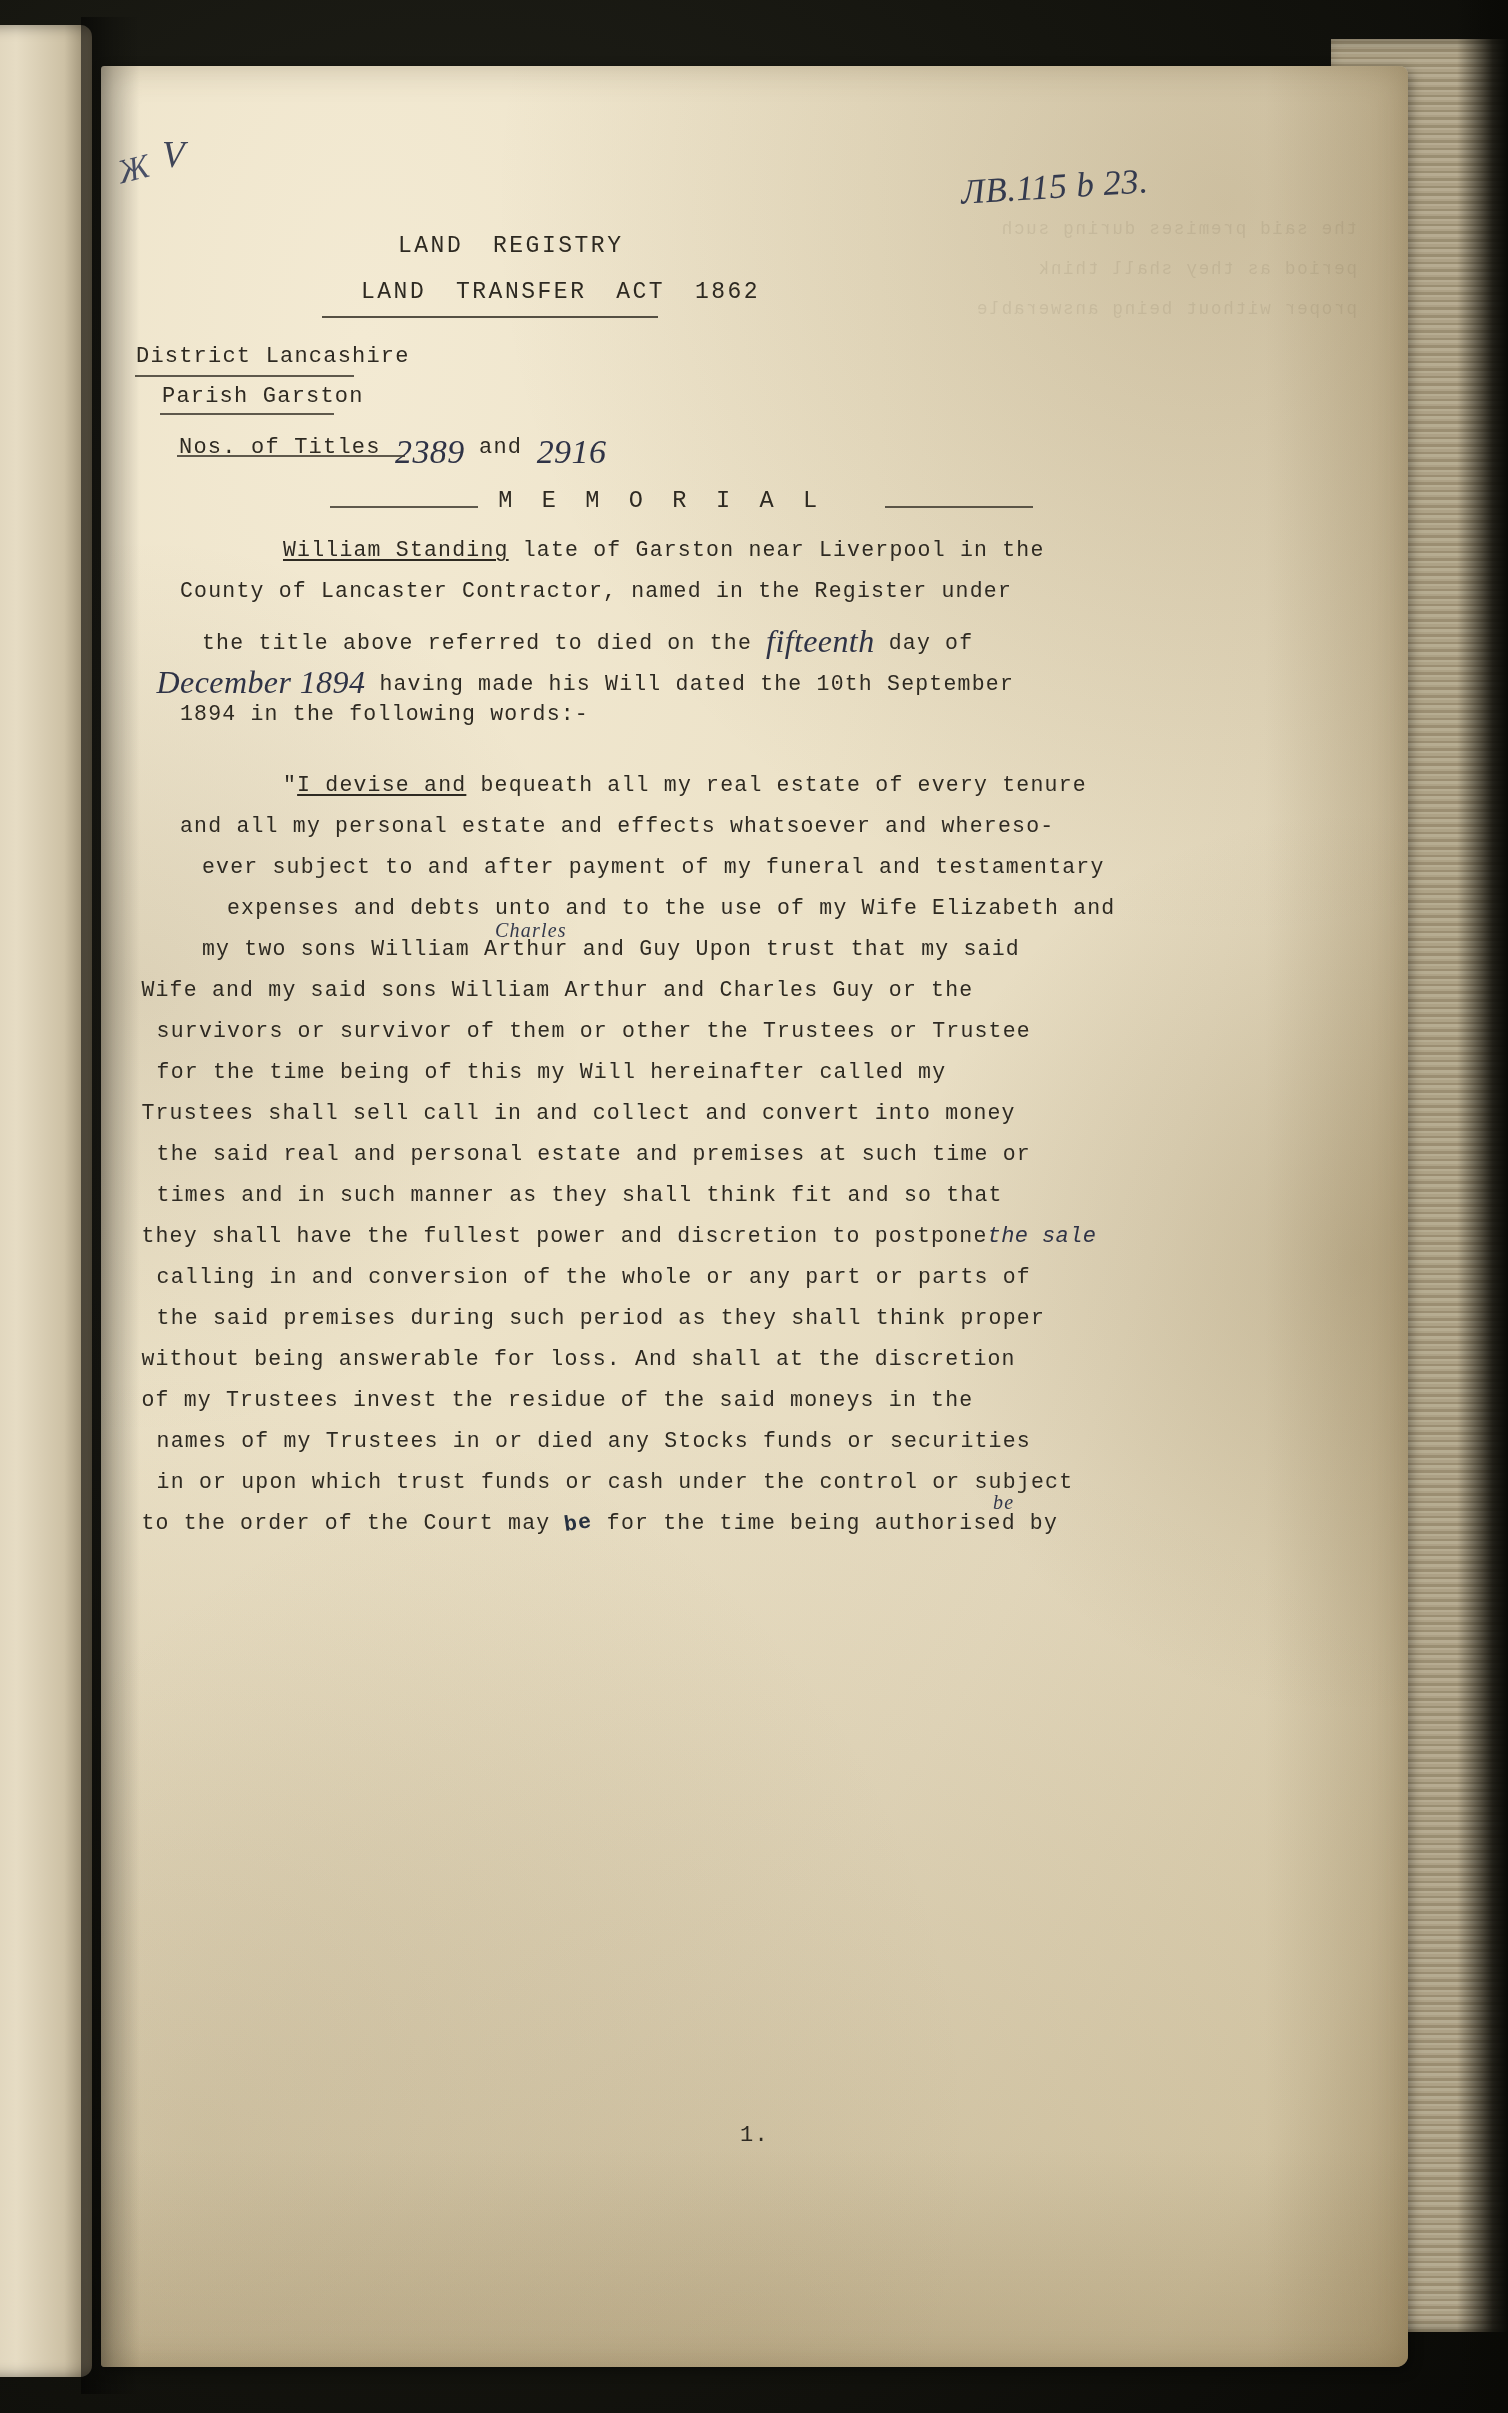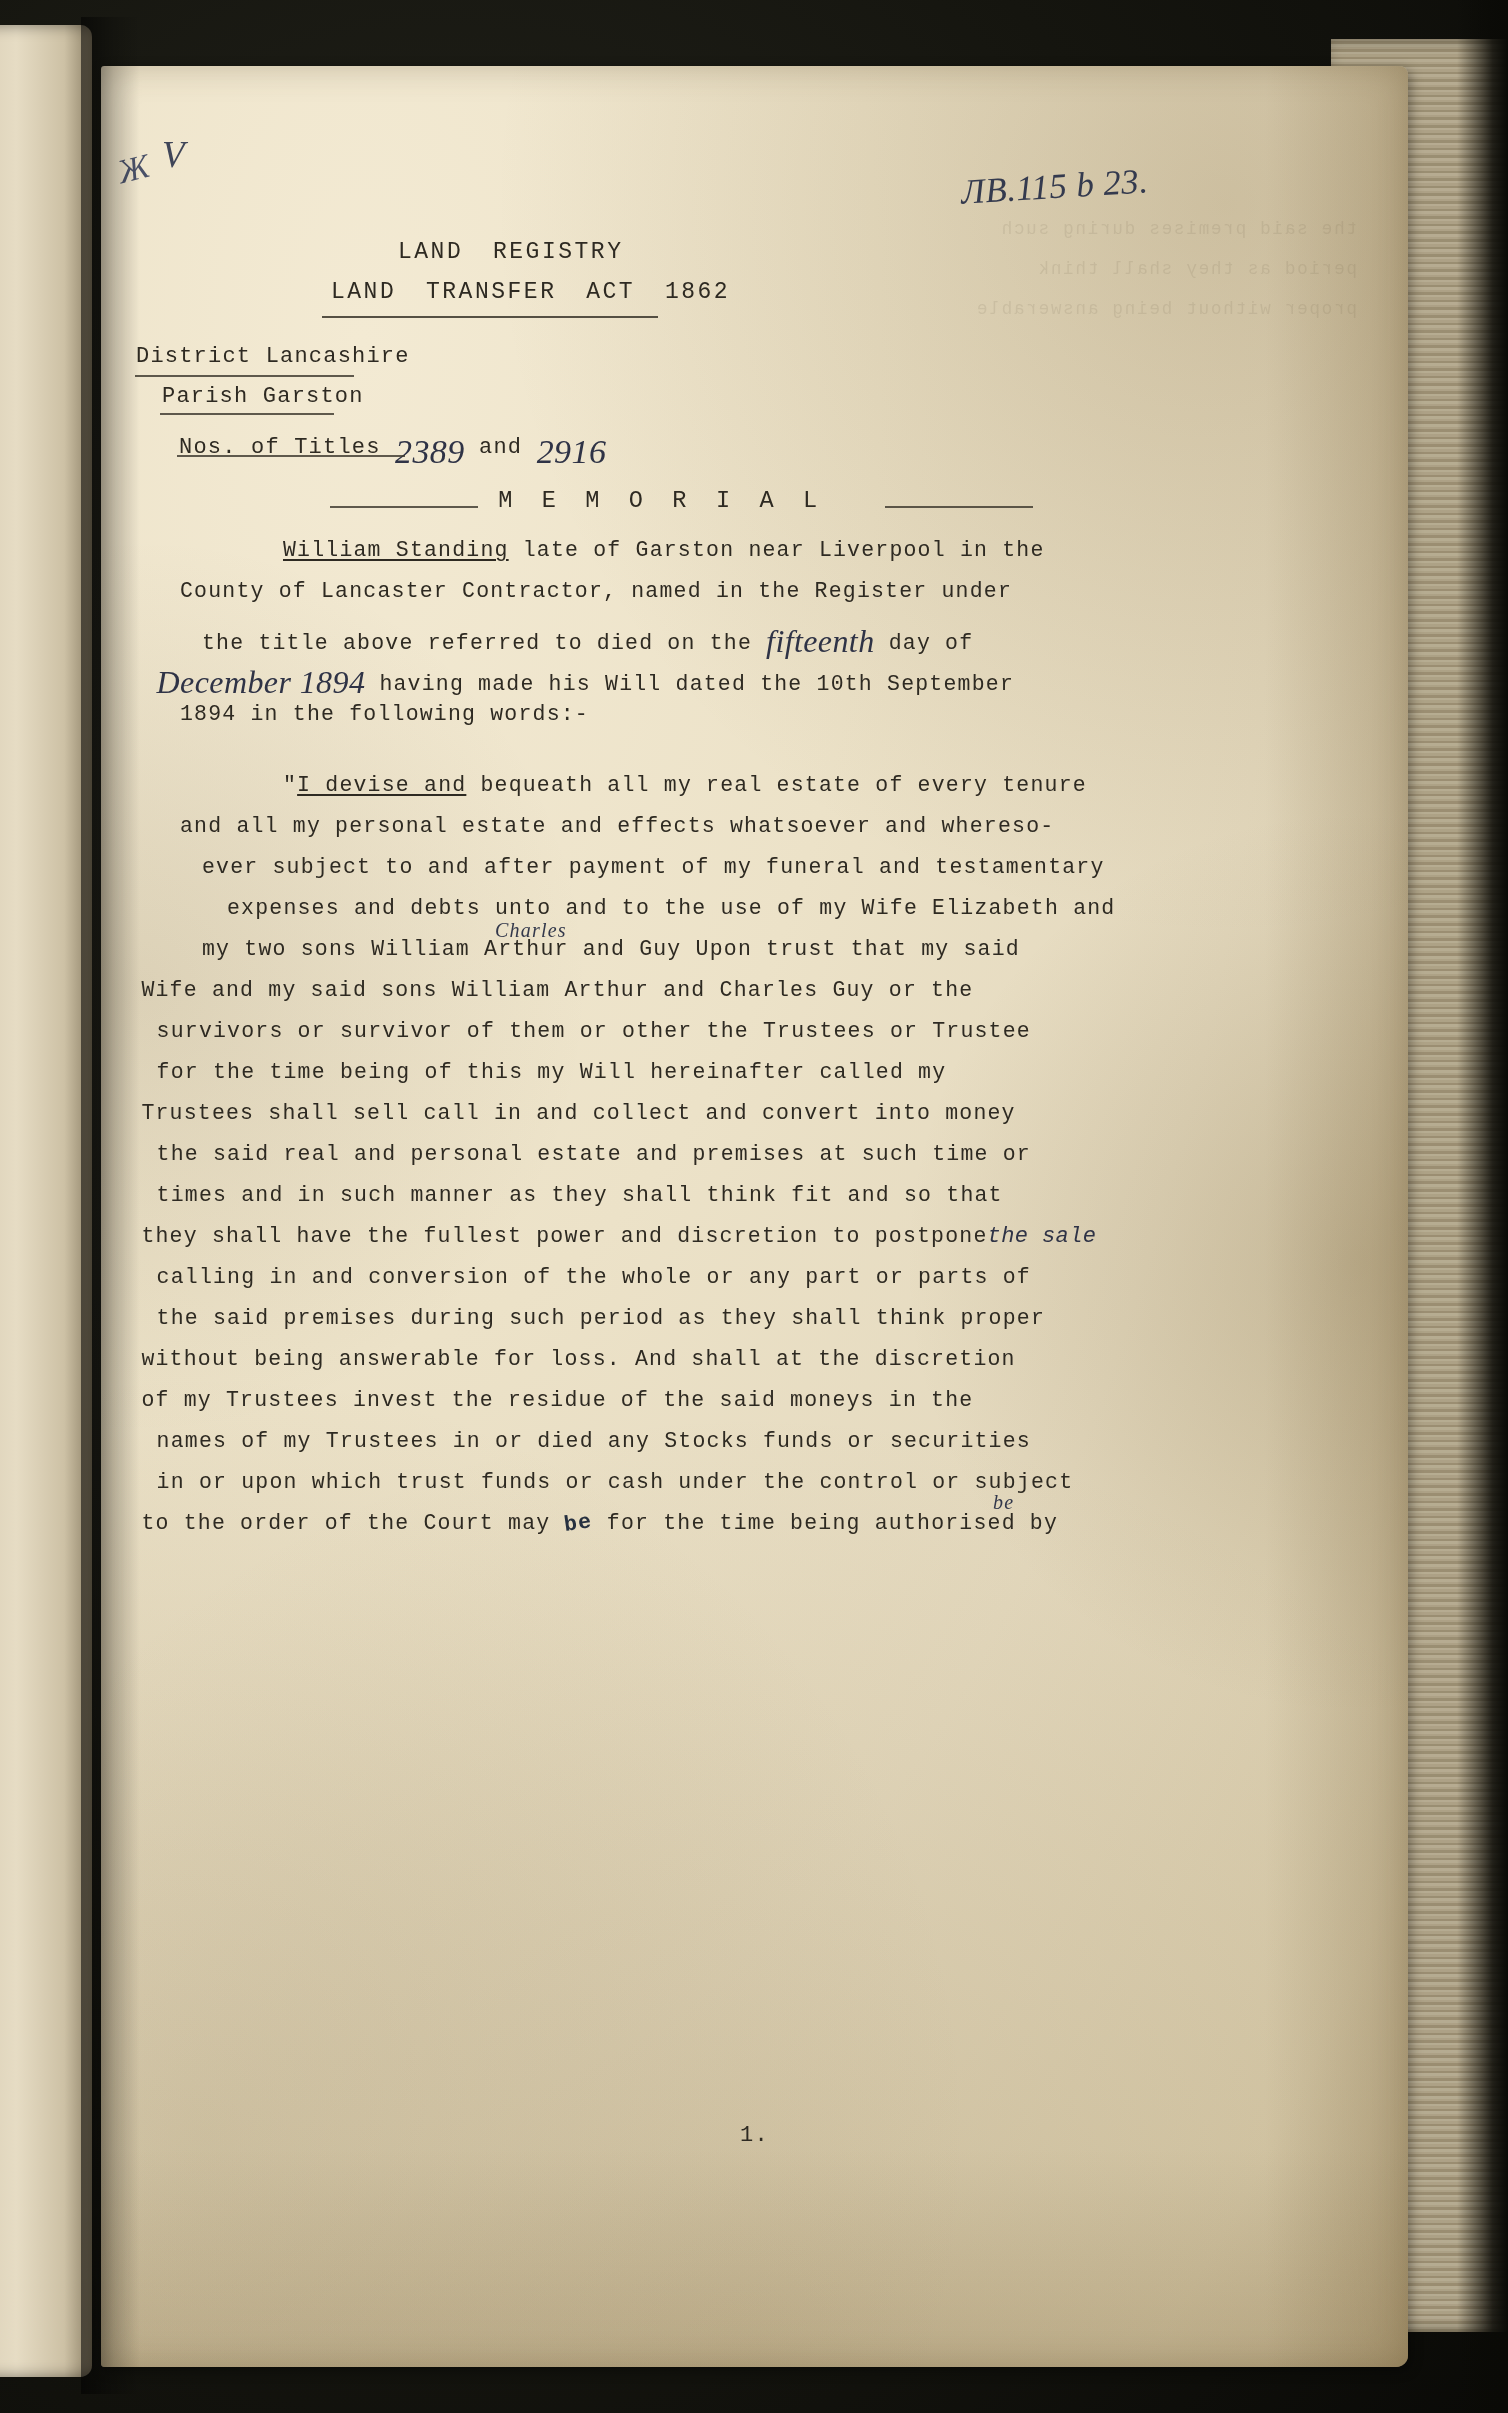--- a/index.html
+++ b/index.html
@@ -170,28 +170,28 @@
     top: 67px;
     font-size: 37px;
     color: #3d4val;
     color: #3f4558;
     font-family: "Liberation Serif", serif;
   }
 
   .title-1 {
     position: absolute;
     left: 297px;
-    top: 173px;
+    top: 167px;
     font-size: 23px;
     letter-spacing: 2.5px;
     word-spacing: 13.5px;
   }
   .title-2 {
     position: absolute;
-    left: 230px;
+    left: 260px;
     top: 213px;
     font-size: 23px;
     letter-spacing: 2.5px;
     word-spacing: 13.5px;
   }
   .rule-1 {
     position: absolute;
     left: 221px;
     top: 250px;
     width: 336px;

